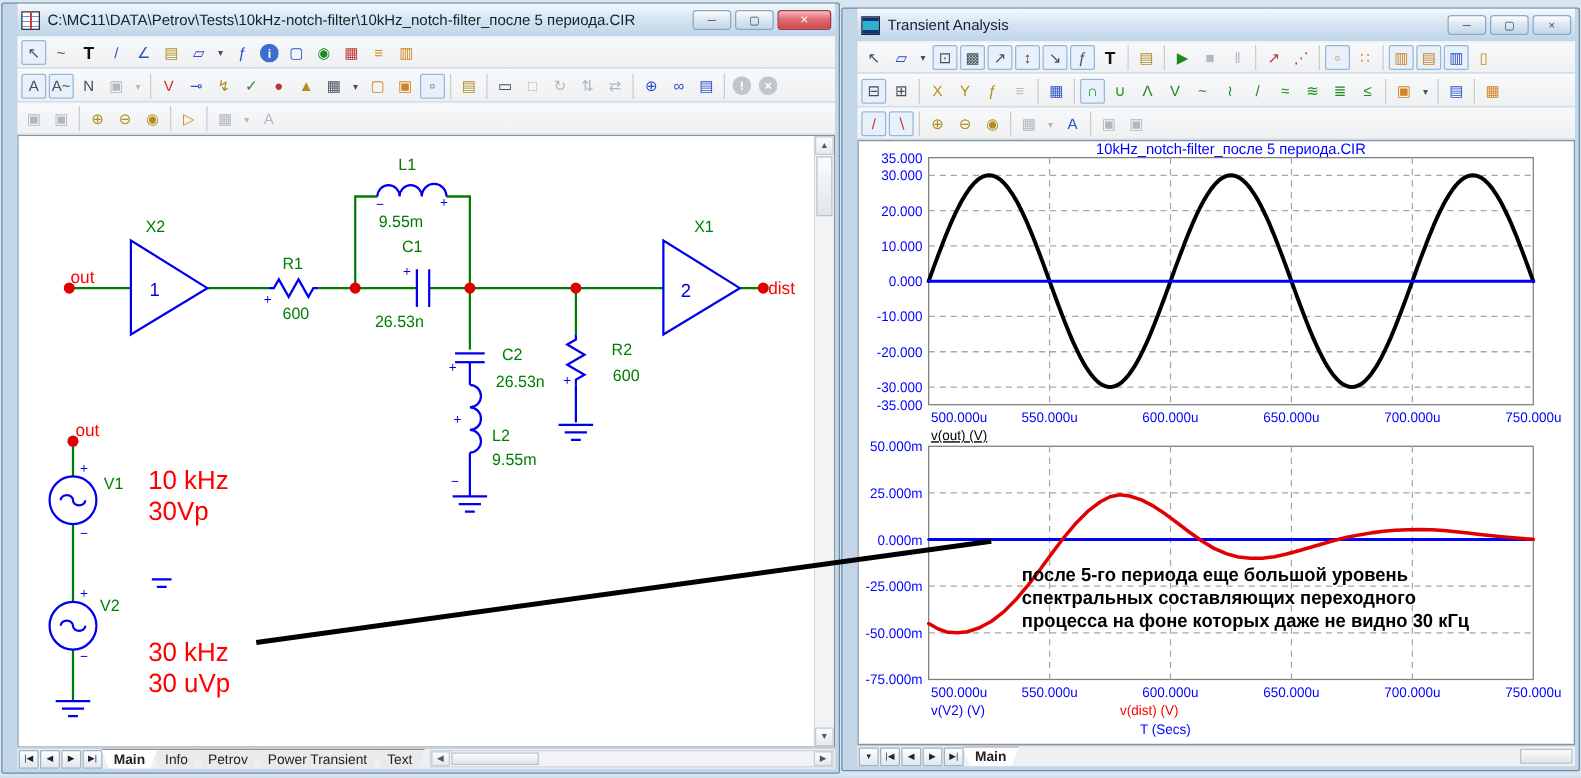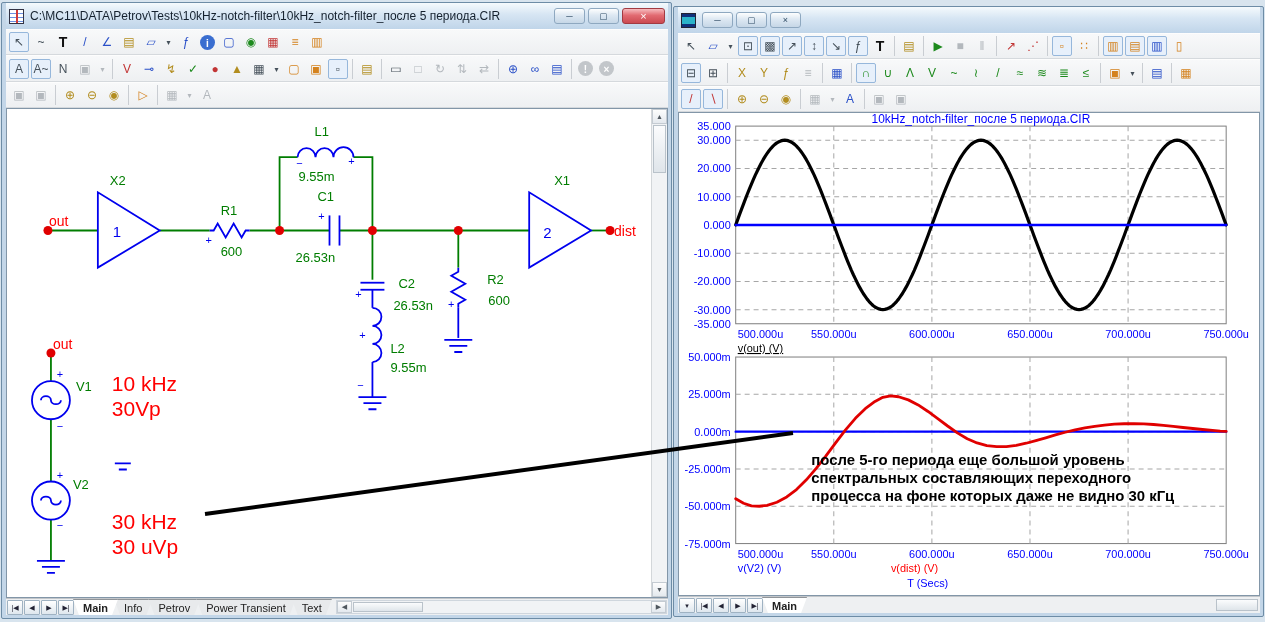--- a/index.html
+++ b/index.html
@@ -1,18 +1,18 @@
 <!DOCTYPE html>
 <html><head>
 <meta charset="utf-8">
 <style>
   *{margin:0;padding:0;box-sizing:border-box;}
   html,body{width:1265px;height:622px;overflow:hidden;background:#d8e4ee;font-family:"Liberation Sans",sans-serif;}
   #stage{position:relative;width:1265px;height:622px;}
-  .window{position:absolute;border:1px solid #6d8ca6;background:#c3d6e8;display:flex;flex-direction:column;padding:0 3px 3px 4px;border-radius:2px;}
+  .window{position:absolute;border:1px solid #6d8ca6;background:#c3d6e8;display:flex;flex-direction:column;padding:0 3px 3px 12px;border-radius:2px;}
   #win-left{left:1px;top:2px;width:671px;height:617px;}
   #win-right{left:673px;top:6px;width:591px;height:611px;}
   .titlebar{height:26px;display:flex;align-items:center;gap:6px;padding:0 3px;font-size:12px;color:#15212e;
     background:linear-gradient(#f5fafd,#d6e5f3 45%,#c0d5e9);}
   .wtitle{flex:1;white-space:nowrap;overflow:hidden;text-overflow:ellipsis;}
   .winbtns{display:flex;gap:3px;}
   .winbtn{width:31px;height:16px;border:1px solid #8ea8c0;border-radius:3px;display:flex;align-items:center;justify-content:center;
     font-size:9px;color:#2e4burlywood;color:#2e4a63;background:linear-gradient(#fdfefe,#dde8f2 45%,#c6d7e7);}
   .winbtn.close-red{width:43px;background:linear-gradient(#f6bcbf,#e26b72 45%,#cb4950);border-color:#a23a41;color:#fff;font-size:11px;}
   .toolbar{display:flex;align-items:center;background:linear-gradient(#f8f9fa,#eef0f2);border-top:1px solid #fdfdfd;border-bottom:1px solid #d5d9dd;padding:1px 2px;}
@@ -275,20 +275,21 @@
         <div class="sthumb"></div>
         <div class="sspace"></div>
         <span class="sarrow">▶</span>
       </div>
     </div>
   </section>
 
   <section class="window" id="win-right">
     <div class="titlebar">
       <div class="taicon"></div>
+      <div class="wtitle">Transient Analysis</div>
       <div class="winbtns">
         <span class="winbtn">─</span>
         <span class="winbtn">▢</span>
         <span class="winbtn">×</span>
       </div>
     </div>
     <div class="toolbar tb1">
         <span class="tbtn ">↖</span>
         <span class="tbtn blu">▱</span>
         <span class="tbtn dd">▾</span>

